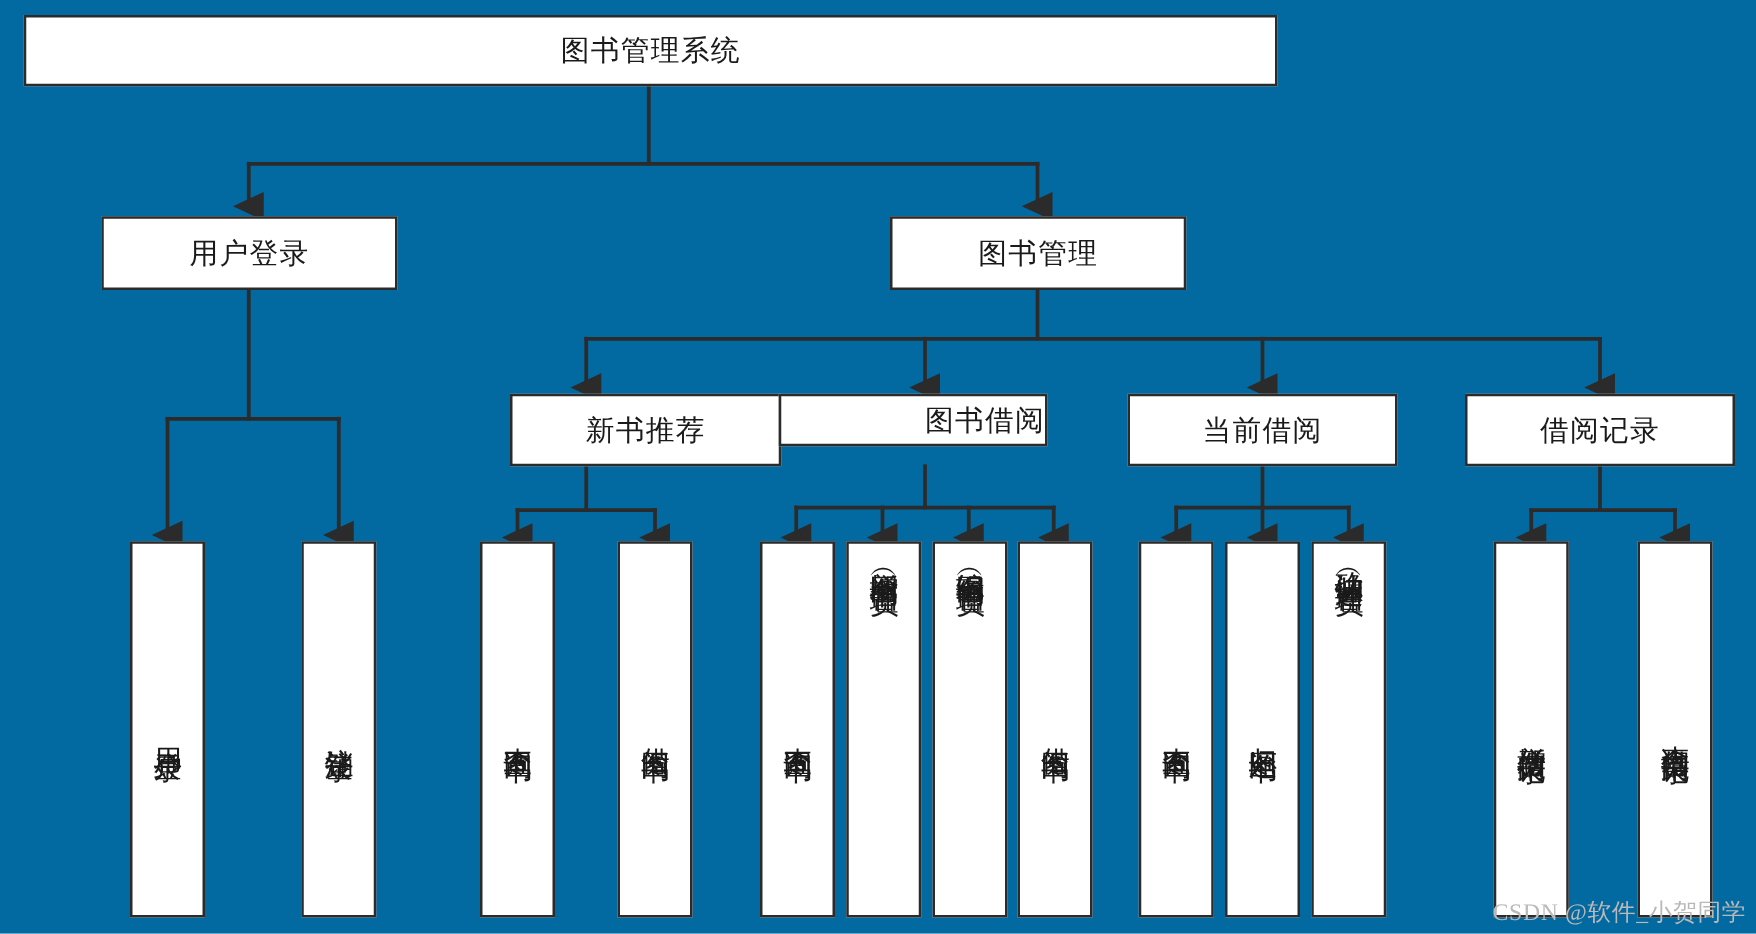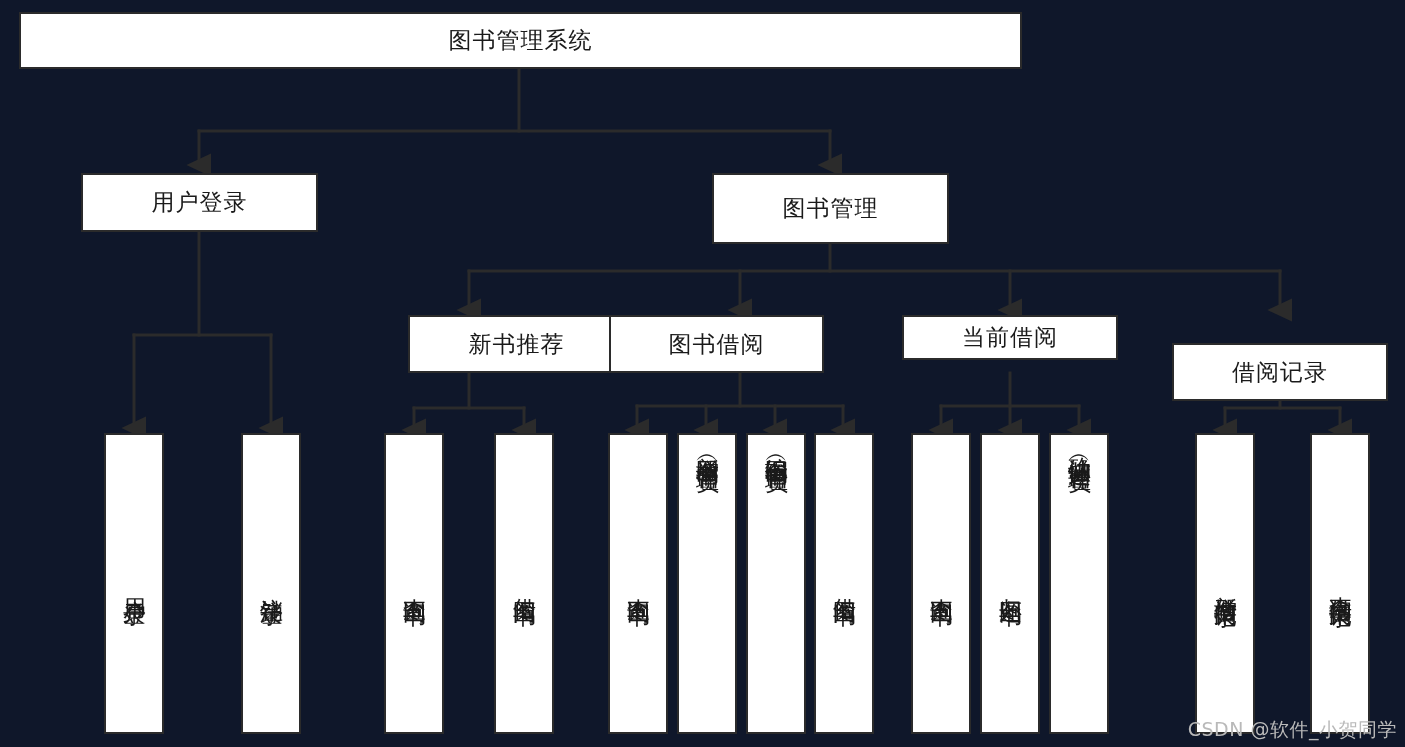--- a/index.html
+++ b/index.html
@@ -8,22 +8,23 @@
     padding: 0;
     background: #ffffff;
   }
   body {
     font-family: "DejaVu Sans", "Liberation Sans", sans-serif;
   }
   #canvas {
     position: relative;
     width: 1405px;
     height: 747px;
-    background: #0f172a;
+    background: #0369a1;
     overflow: hidden;
+    font-family: Liberation Serif, serif;
   }
   #edges {
     position: absolute;
     left: 0;
     top: 0;
     width: 1405px;
     height: 747px;
     pointer-events: none;
   }
   .node {
@@ -131,34 +132,34 @@
     </g>
   </svg>
 
   <div class="node horiz" style="left:19px; top:12px; width:1003px; height:57px;">
     <span>图书管理系统</span>
   </div>
 
   <div class="node horiz" style="left:81px; top:173px; width:237px; height:59px;">
     <span>用户登录</span>
   </div>
-  <div class="node horiz" style="left:712px; top:173px; width:237px; height:71px;">
+  <div class="node horiz" style="left:712px; top:173px; width:237px; height:59px;">
     <span>图书管理</span>
   </div>
 
   <div class="node horiz" style="left:361px; top:315px; width:217px; height:58px;margin-left:47px;">
     <span>新书推荐</span>
   </div>
-  <div class="node horiz" style="left:609px; top:315px; width:215px; height:58px;">
+  <div class="node horiz" style="left:623px; top:315px; width:215px; height:42px;justify-content:flex-end;">
     <span>图书借阅</span>
   </div>
-  <div class="node horiz" style="left:902px; top:315px; width:216px; height:45px;">
+  <div class="node horiz" style="left:902px; top:315px; width:216px; height:58px;">
     <span>当前借阅</span>
   </div>
-  <div class="node horiz" style="left:1172px; top:315px; width:216px; height:58px;margin-top:28px;">
+  <div class="node horiz" style="left:1172px; top:315px; width:216px; height:58px;">
     <span>借阅记录</span>
   </div>
 
   <div class="node leaf" style="left:104px; top:433px; width:60px; height:301px;">
     <span class="leaf-inner">
       <span class="vlabel">用户登录</span>
     </span>
   </div>
   <div class="node leaf" style="left:241px; top:433px; width:60px; height:301px;">
     <span class="leaf-inner">

